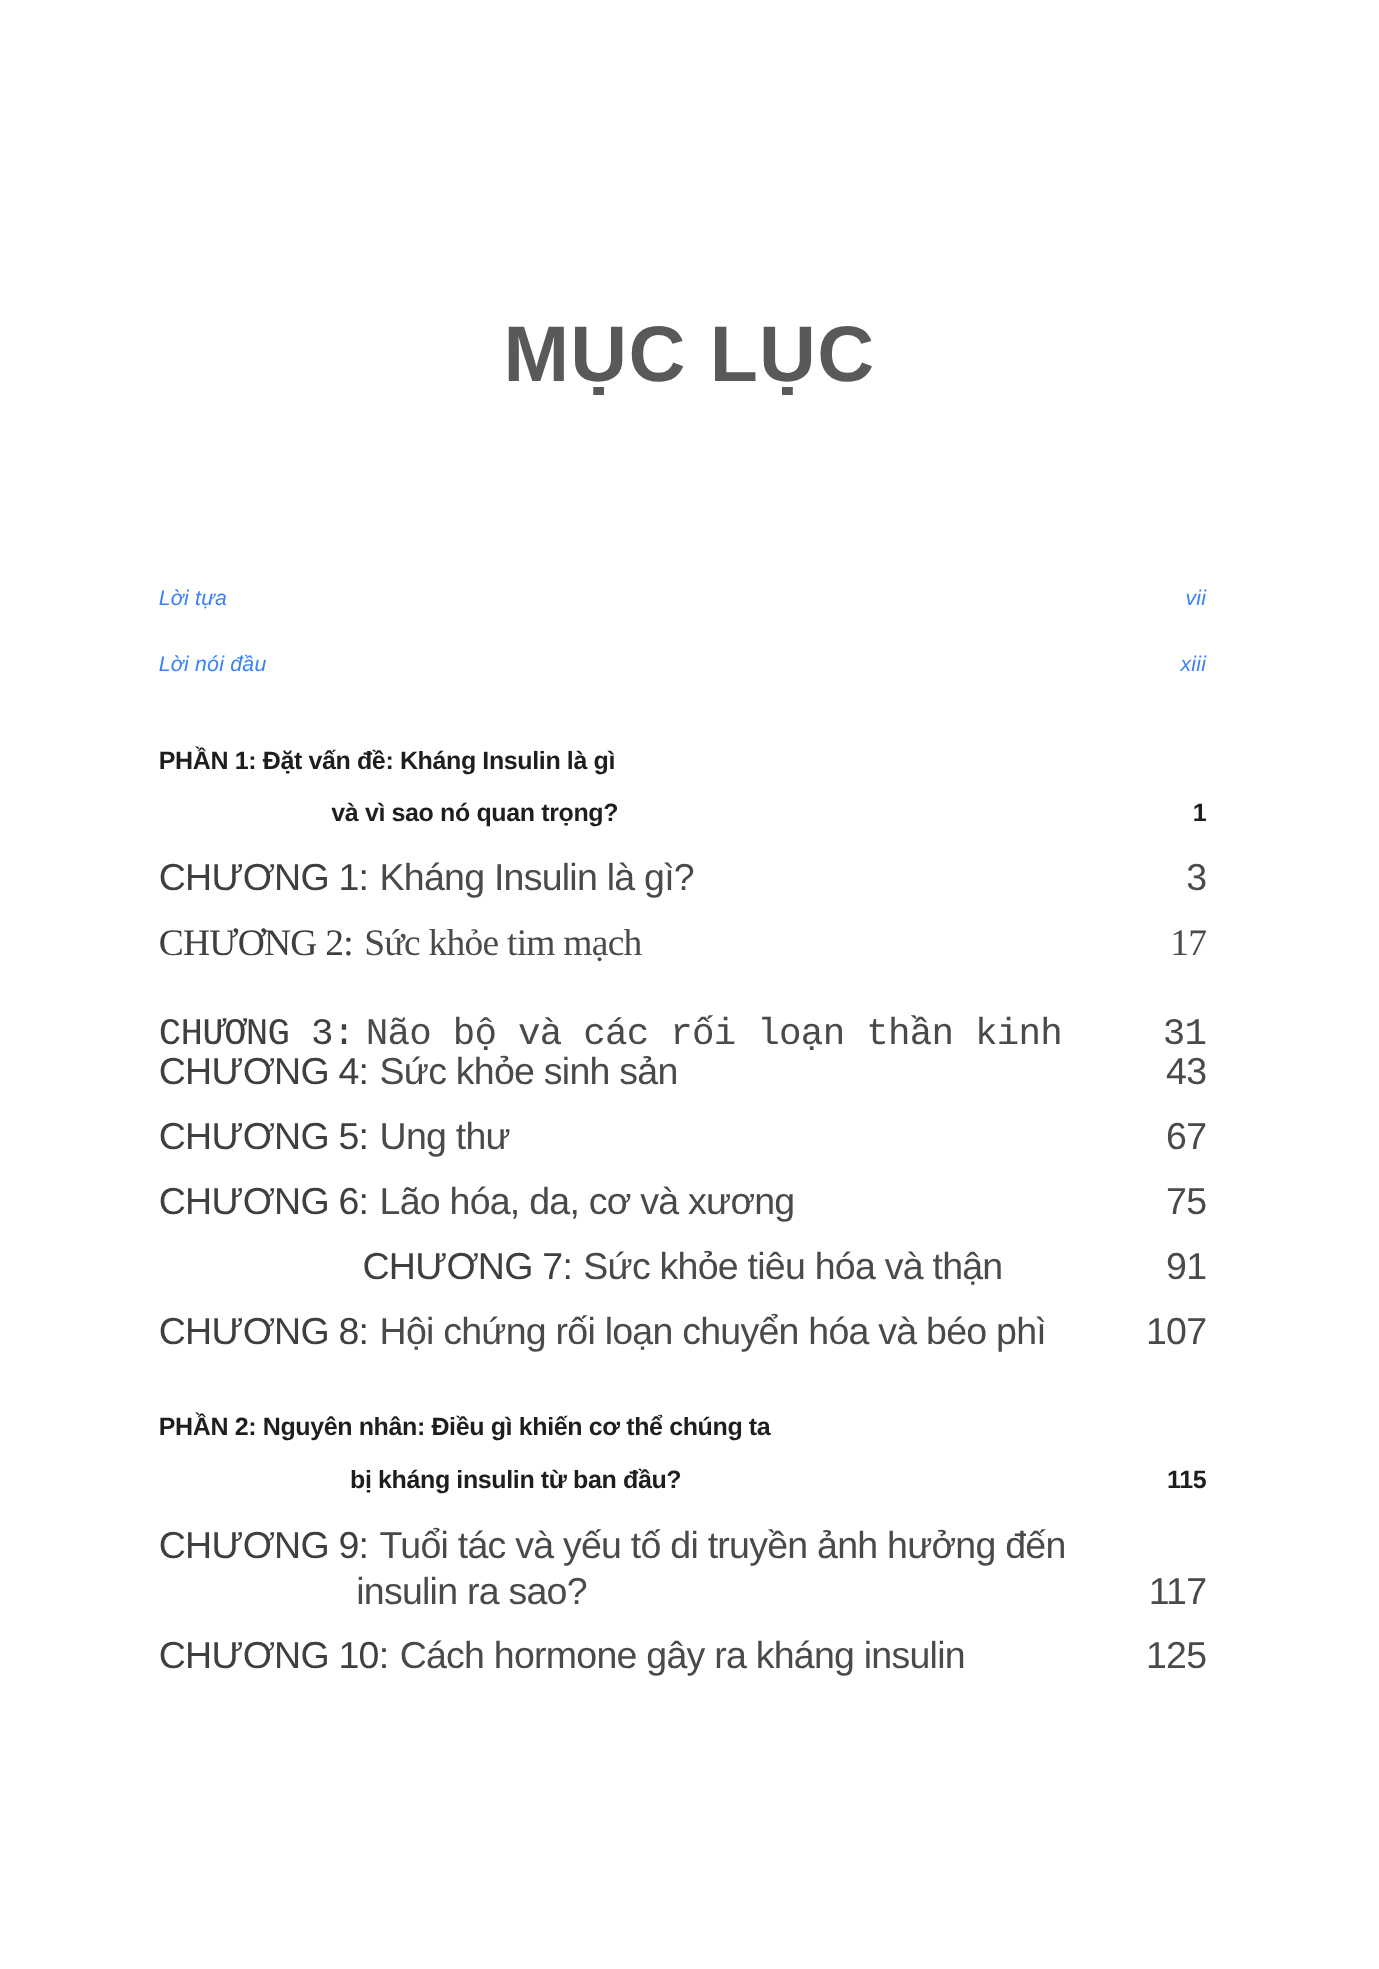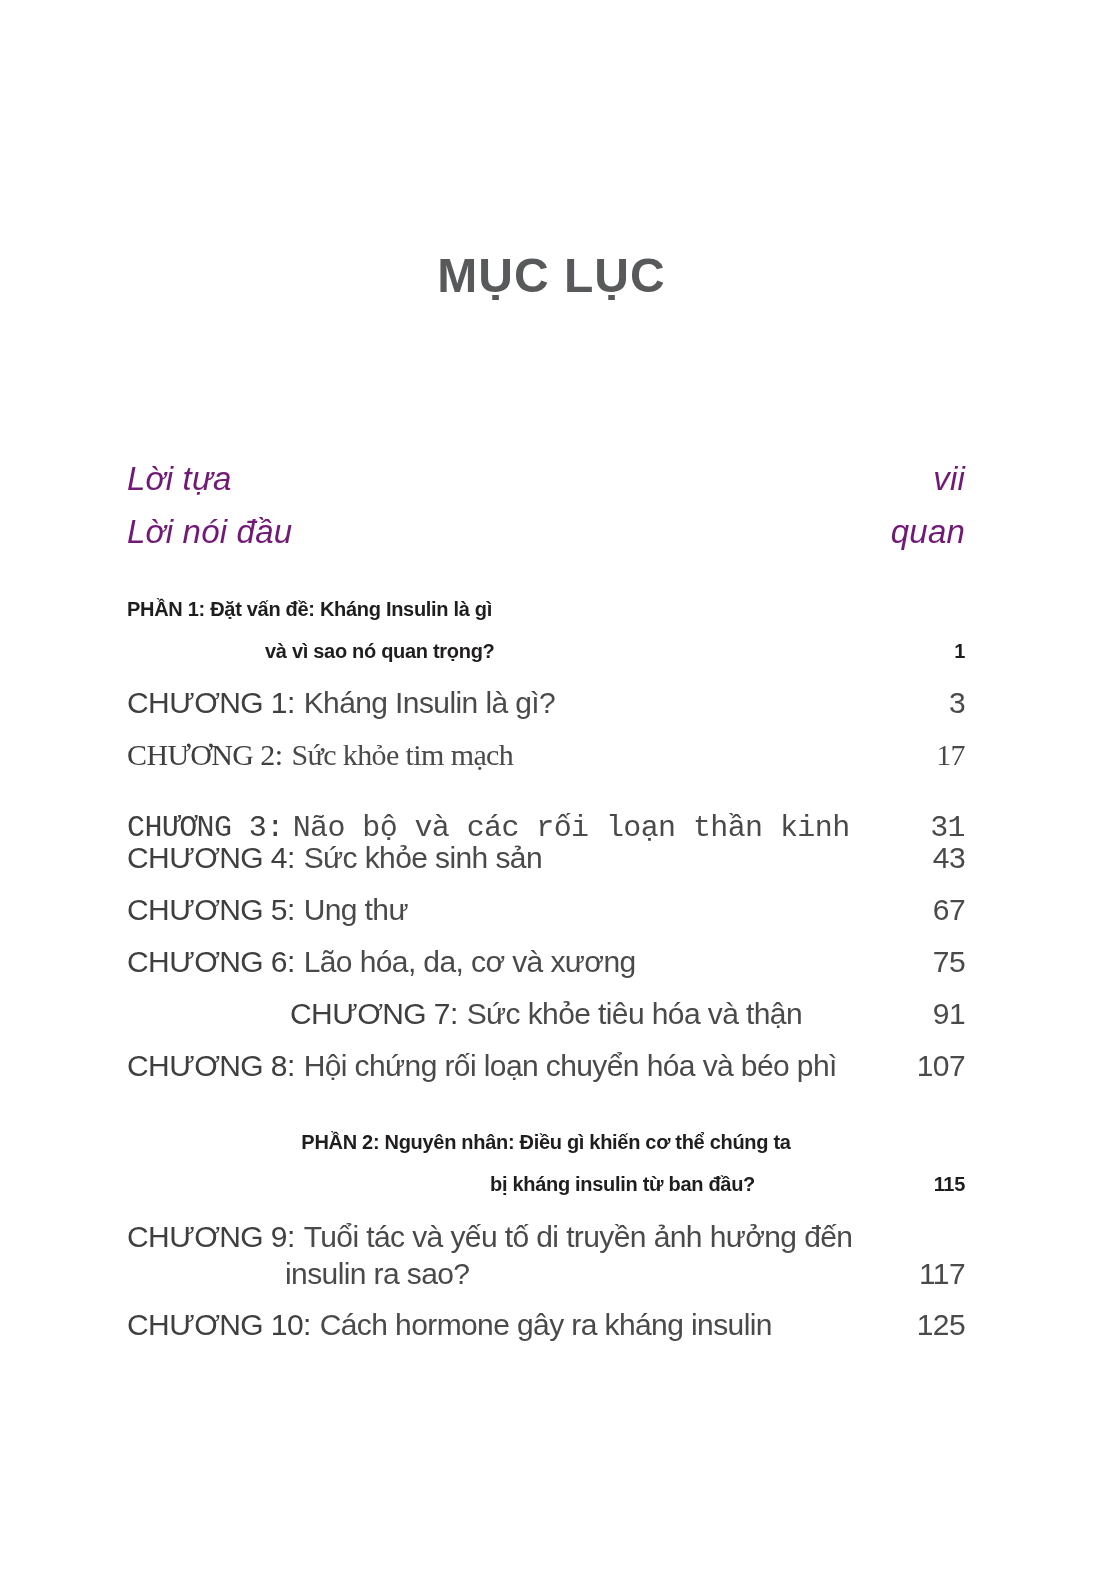--- a/index.html
+++ b/index.html
@@ -11,42 +11,42 @@
     background: #ffffff;
     font-family: "Liberation Sans", sans-serif;
     overflow: hidden;
   }
   .doc-title {
     position: absolute;
     top: 248px;
     left: 0;
     width: 100%;
     text-align: center;
-    font-size: 48px;
+    font-size: 63px;
     font-weight: 700;
     letter-spacing: 1px;
     color: #58595b;
   }
   .toc {
     position: absolute;
     left: 127px;
     top: 0;
     width: 838px;
     height: 1575px;
   }
   .entry { position: absolute; left: 0; right: 0; }
   .line { white-space: nowrap; }
   .pagenum { position: absolute; right: 0; bottom: 0; }
 
   
   .front .line, .front .pagenum {
     font-style: italic;
-    font-size: 33px;
+    font-size: 17px;
     line-height: 34px;
-    color: #701a75;
+    color: #3b82f6;
     letter-spacing: 0.2px;
   }
 
   
   .part .line, .part .pagenum {
     font-size: 20px;
     font-weight: 700;
     line-height: 42px;
     color: #1f1d1e;
     letter-spacing: -0.3px;
@@ -71,41 +71,41 @@
   .row-front2 { top: 515px; }
   .row-part1  { top: 588px; }
   .row-ch1    { top: 684px; }
   .row-ch2    { top: 736px; font-family: Liberation Serif, serif; }
   .row-ch3    { top: 810px; font-family: Liberation Mono, monospace; }
   .row-ch4    { top: 839px; }
   .row-ch5    { top: 891px; }
   .row-ch6    { top: 943px; }
   .row-ch7    { top: 995px; text-align: center; }
   .row-ch8    { top: 1047px; }
-  .row-part2  { top: 1121px; text-align: center; }
+  .row-part2  { top: 1121px; }
   .row-ch9    { top: 1218px; }
   .row-ch10   { top: 1306px; }
 </style>
 </head>
 <body>
 
 <div class="page">
 
   <div class="doc-title">MỤC LỤC</div>
 
   <div class="toc">
 
     <div class="entry front row-front1">
       <div class="line">Lời tựa</div>
       <div class="pagenum">vii</div>
     </div>
 
     <div class="entry front row-front2">
       <div class="line">Lời nói đầu</div>
-      <div class="pagenum">quan</div>
+      <div class="pagenum">xiii</div>
     </div>
 
     <div class="entry part row-part1">
       <div class="line">PHẦN 1: Đặt vấn đề: Kháng Insulin là gì</div>
       <div class="line indent-part1">và vì sao nó quan trọng?</div>
       <div class="pagenum">1</div>
     </div>
 
     <div class="entry chapter row-ch1">
       <div class="line"><span class="prefix">CHƯƠNG 1:</span><span>Kháng Insulin là gì?</span></div>

